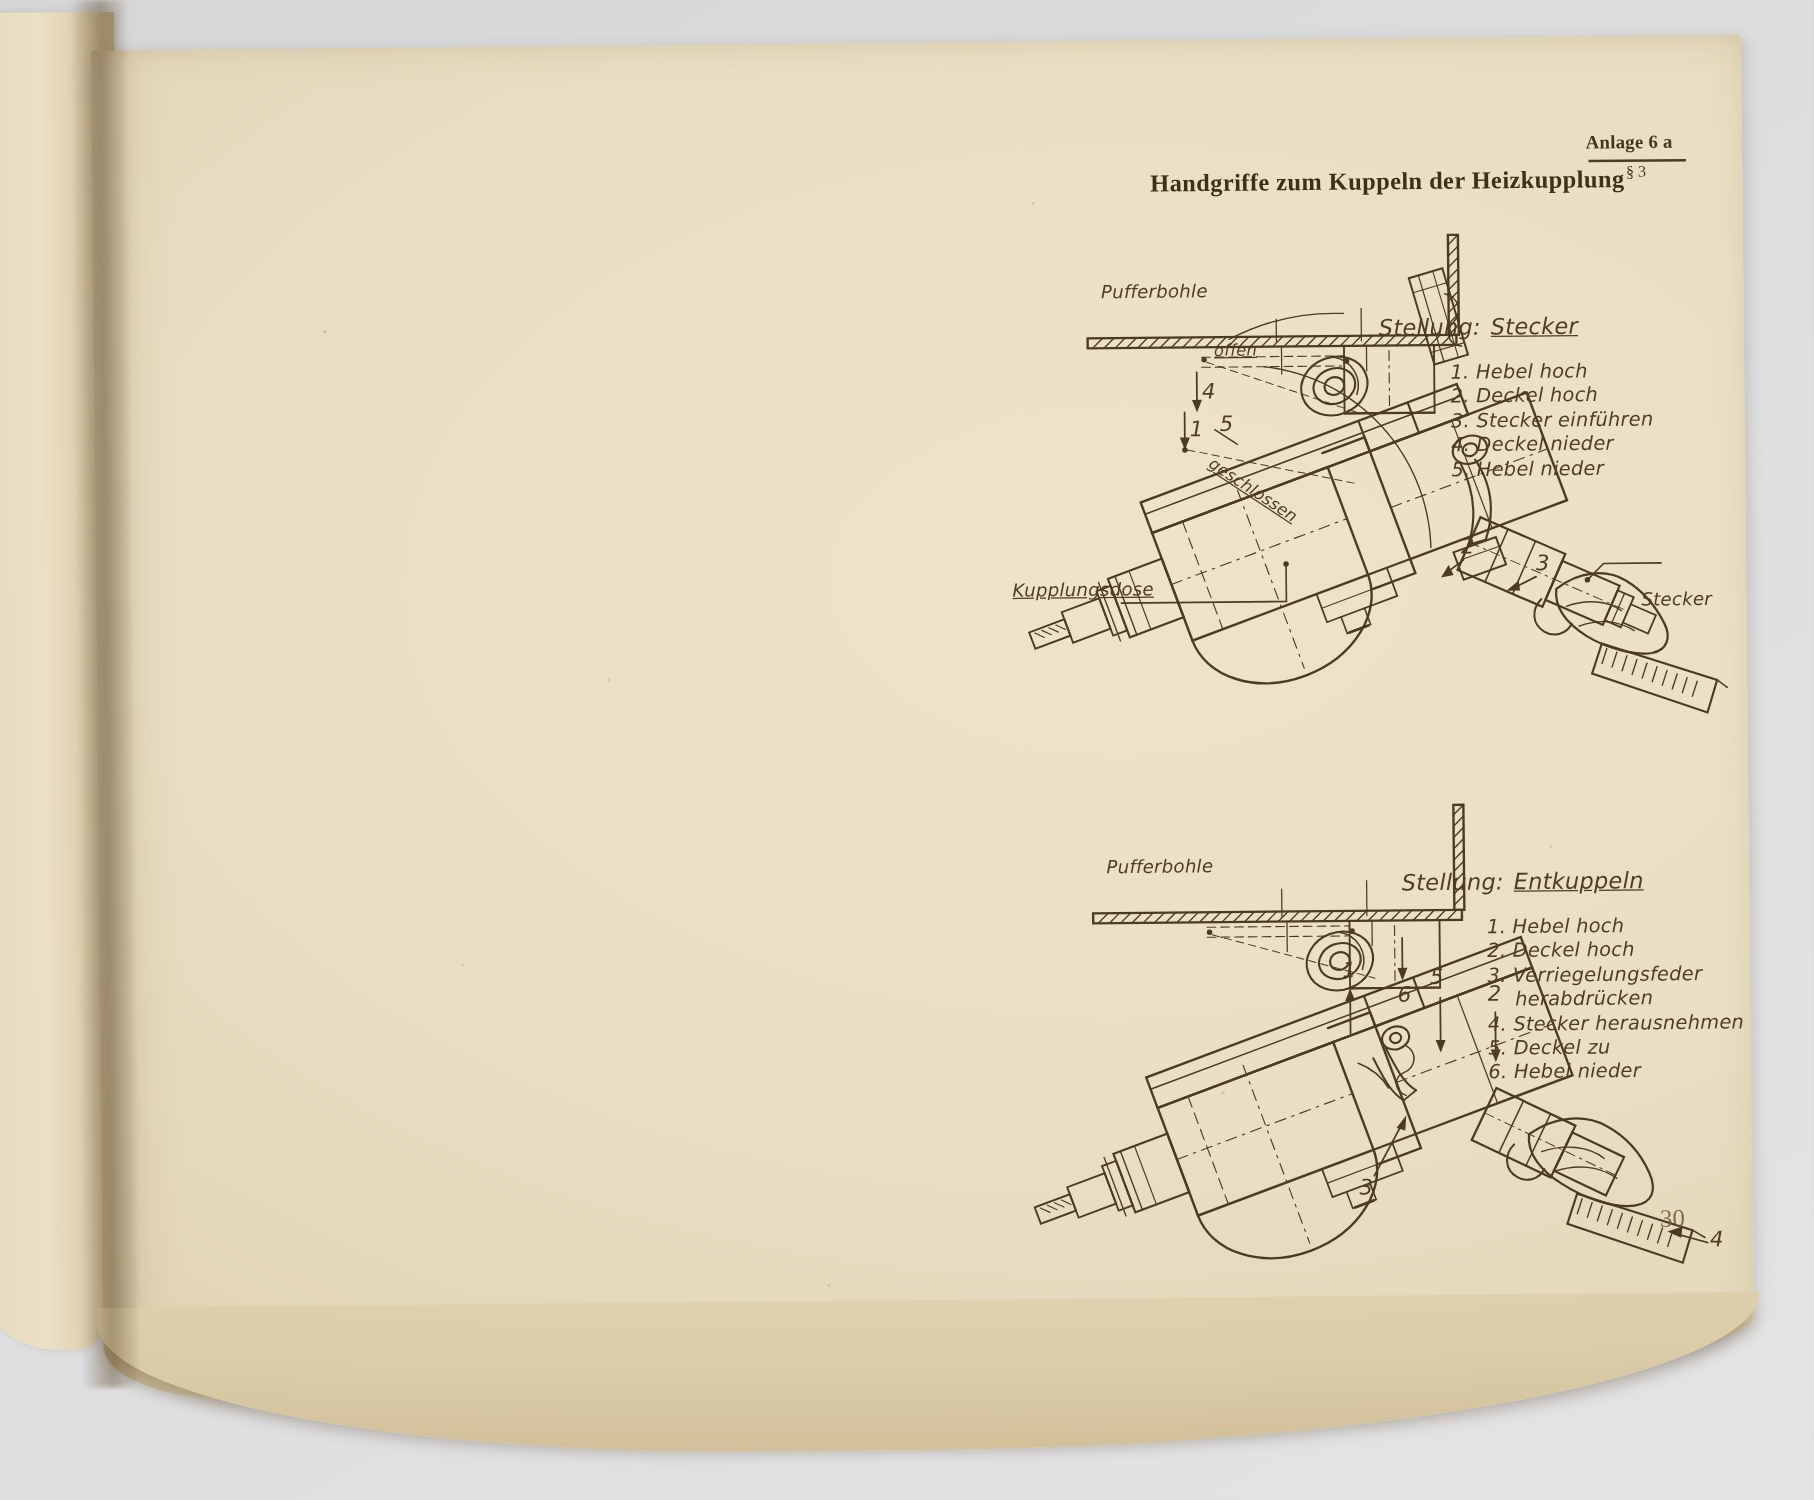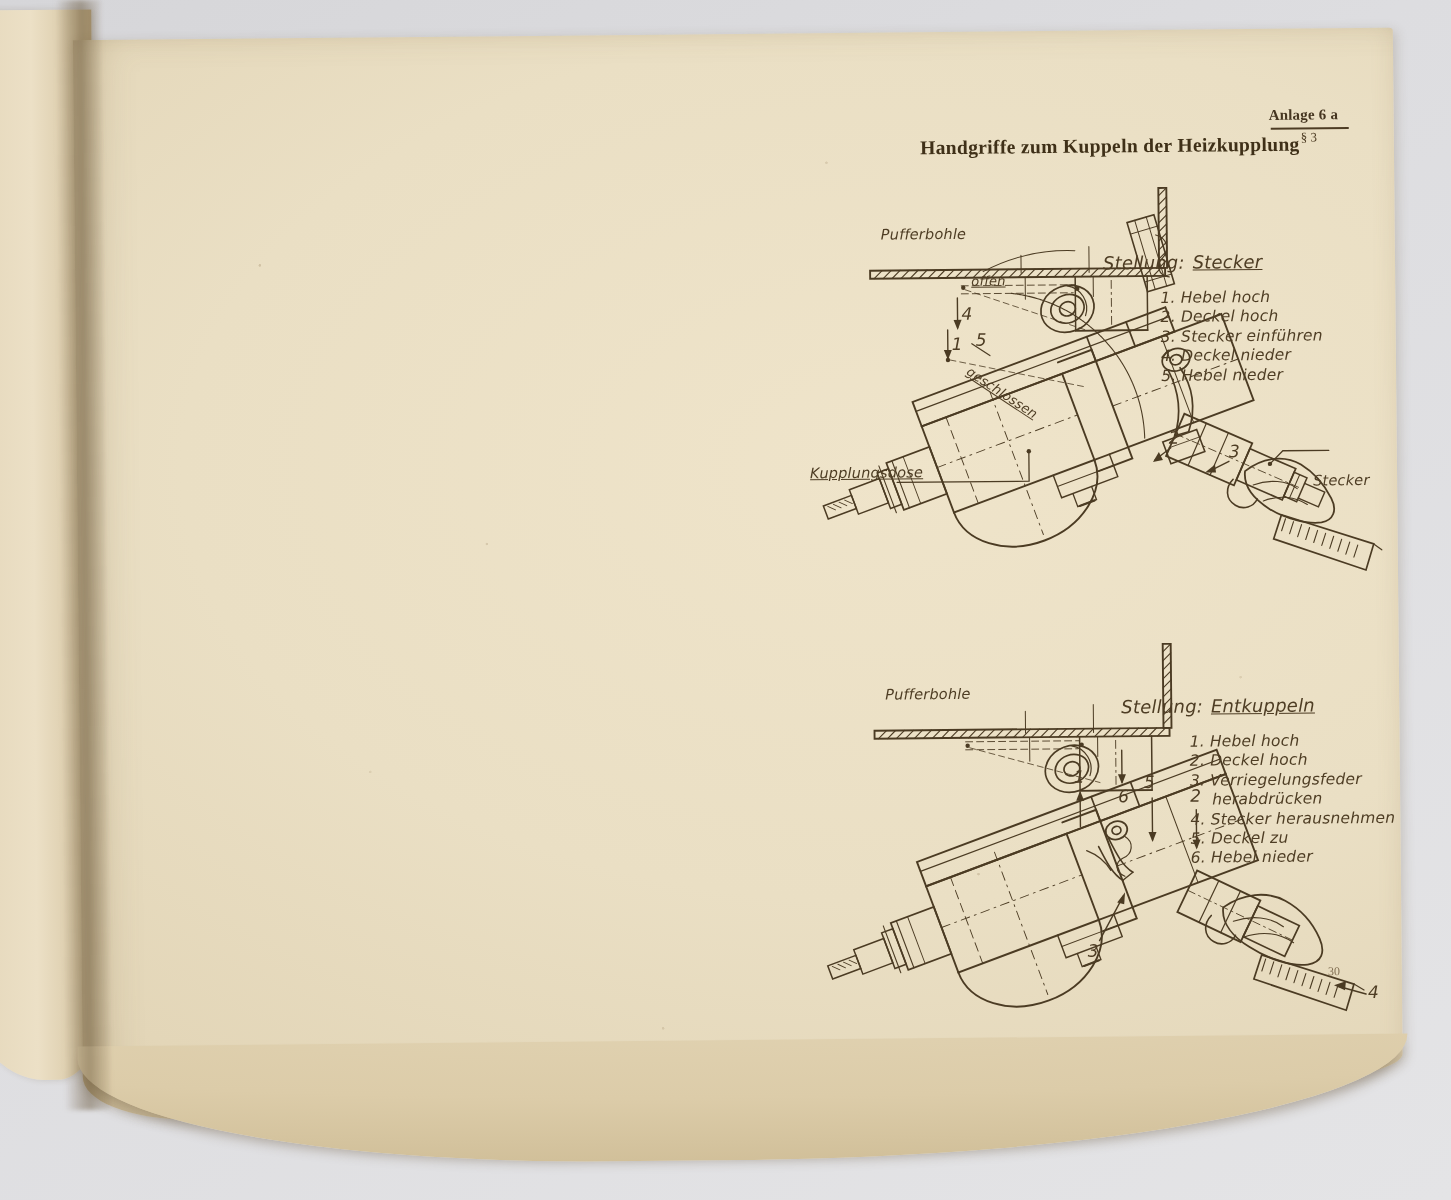--- a/index.html
+++ b/index.html
@@ -156,21 +156,21 @@
     font-weight: bold;
     font-size: 19.5px;
     letter-spacing: .35px;
     color: #3f3018;
   }
 
   #page-no {
     position: absolute;
     left: 1246px;
     top: 936px;
-    font-size: 12px;
+    font-size: 20px;
     color: #6a563a;
     opacity: .82;
   }
 
   
   .hand {
     font-family: "DejaVu Sans", sans-serif;
     color: #4e3d24;
     font-style: italic;
     letter-spacing: .2px;

